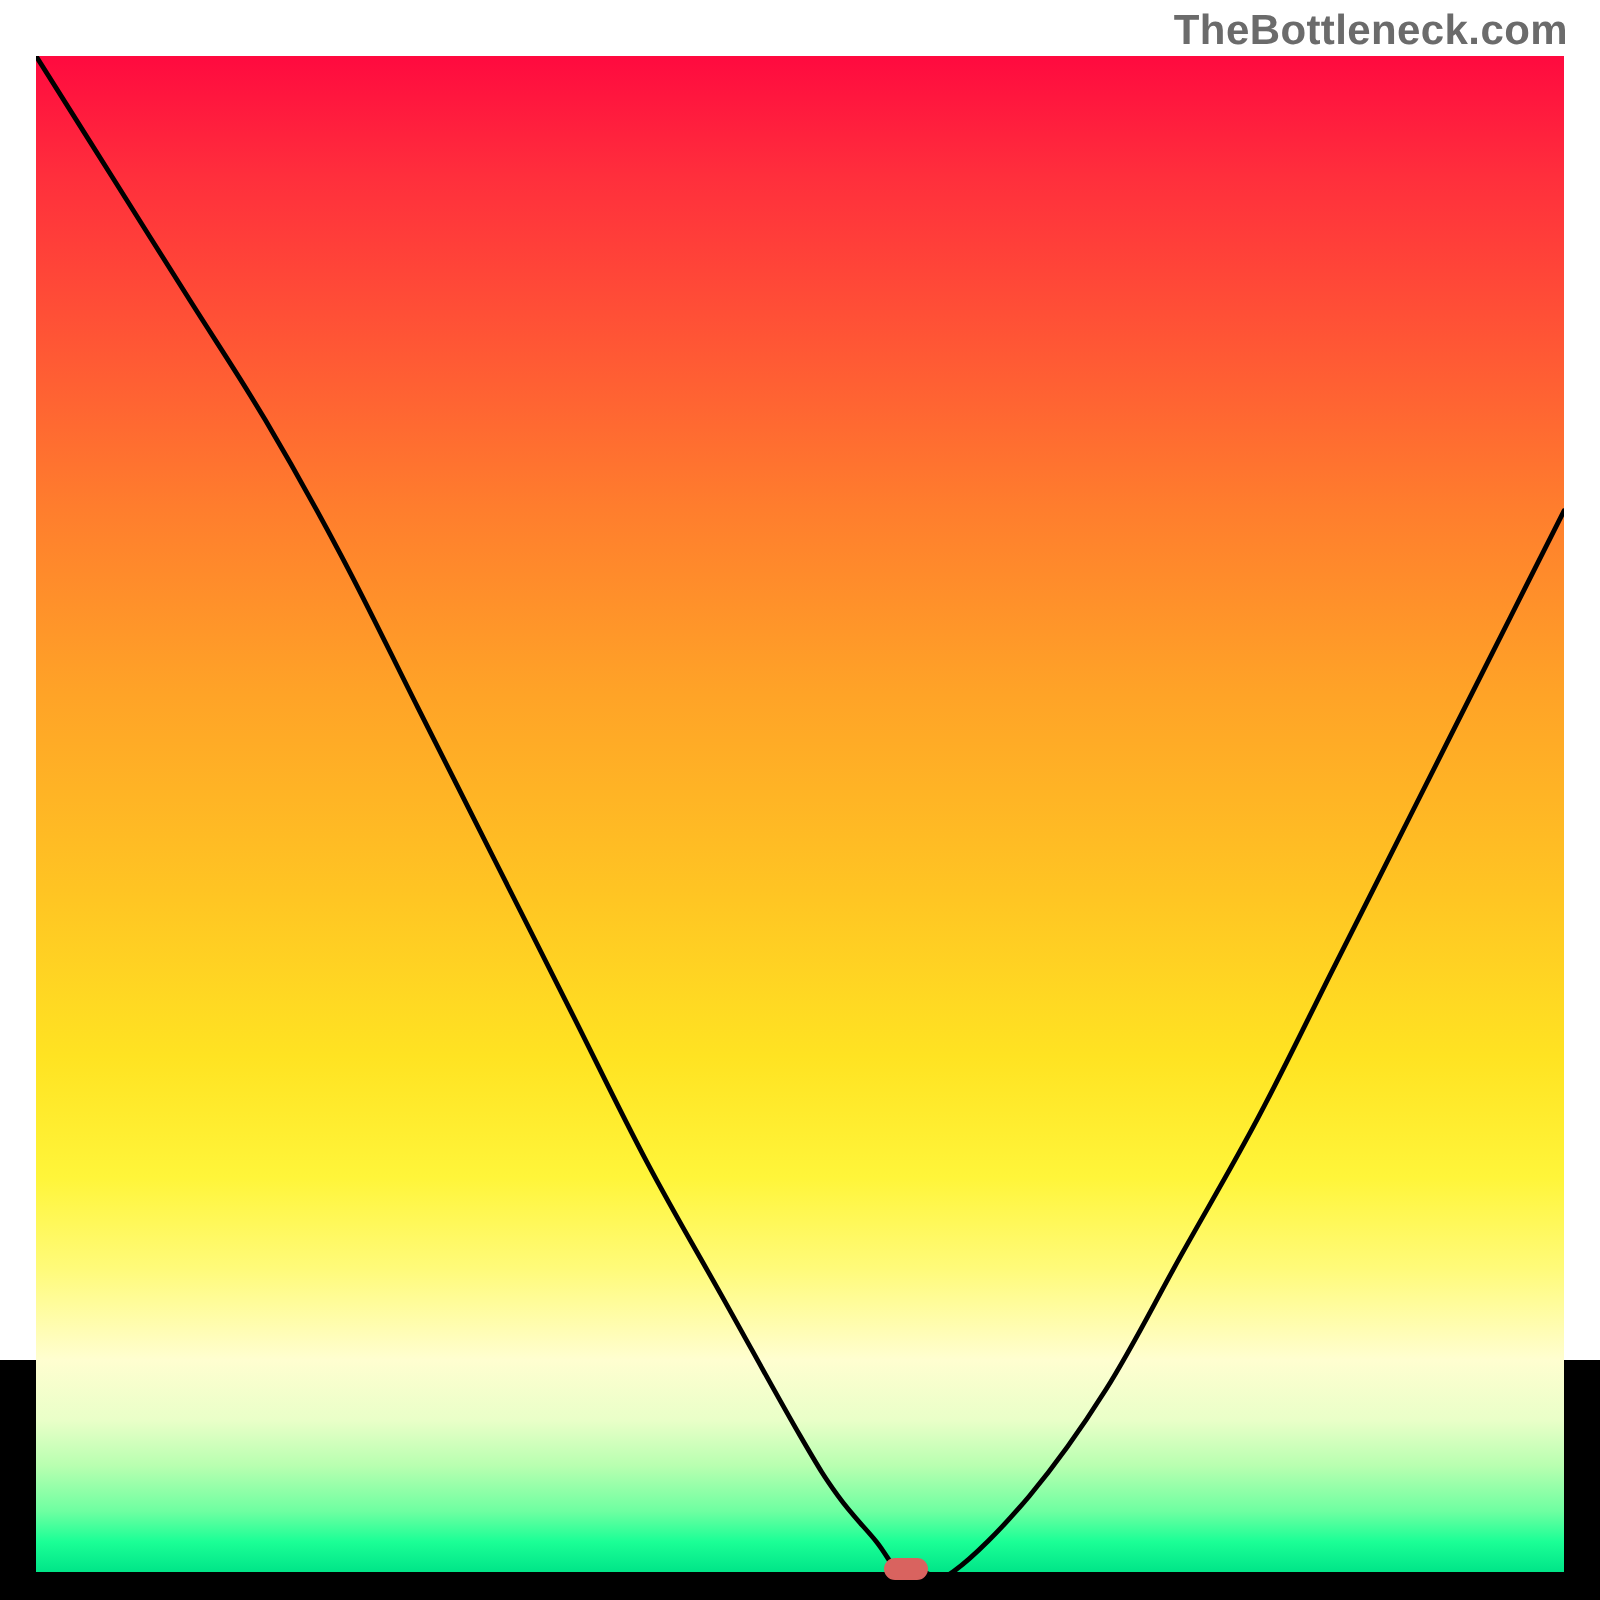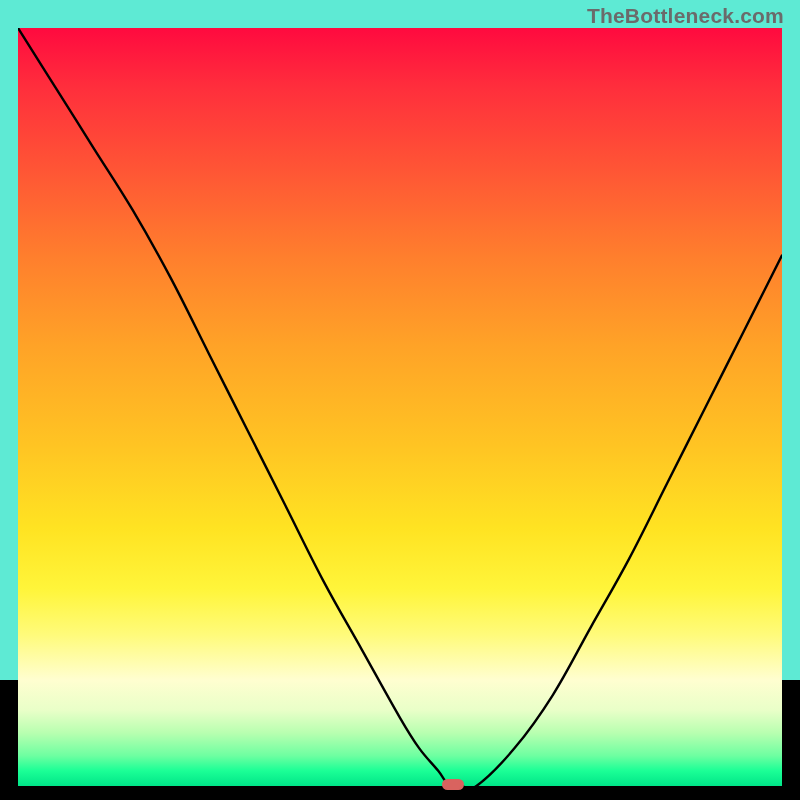--- a/index.html
+++ b/index.html
@@ -8,21 +8,21 @@
     width: 800px;
     height: 800px;
     overflow: hidden;
     background: #000;
     font-family: Arial, Helvetica, sans-serif;
   }
   .frame {
     position: relative;
     width: 800px;
     height: 680px;
-    background: #5eead4;
+    background: #ffffff;
   }
   .watermark {
     position: absolute;
     top: 4px;
     right: 16px;
     font-size: 21px;
     font-weight: bold;
     color: #6b6b6b;
     letter-spacing: 0.2px;
     z-index: 10;

